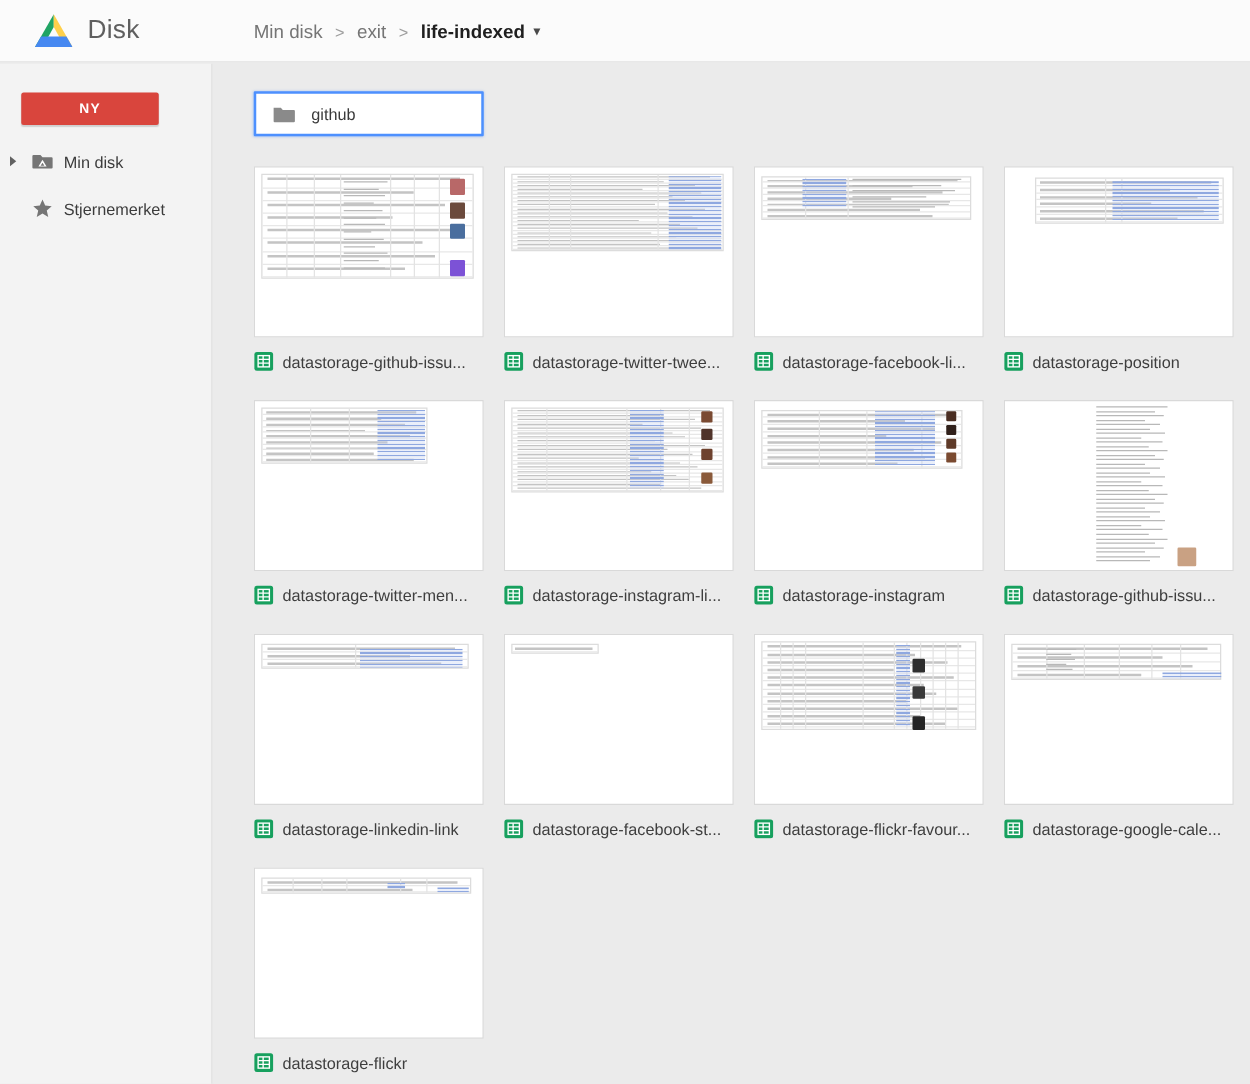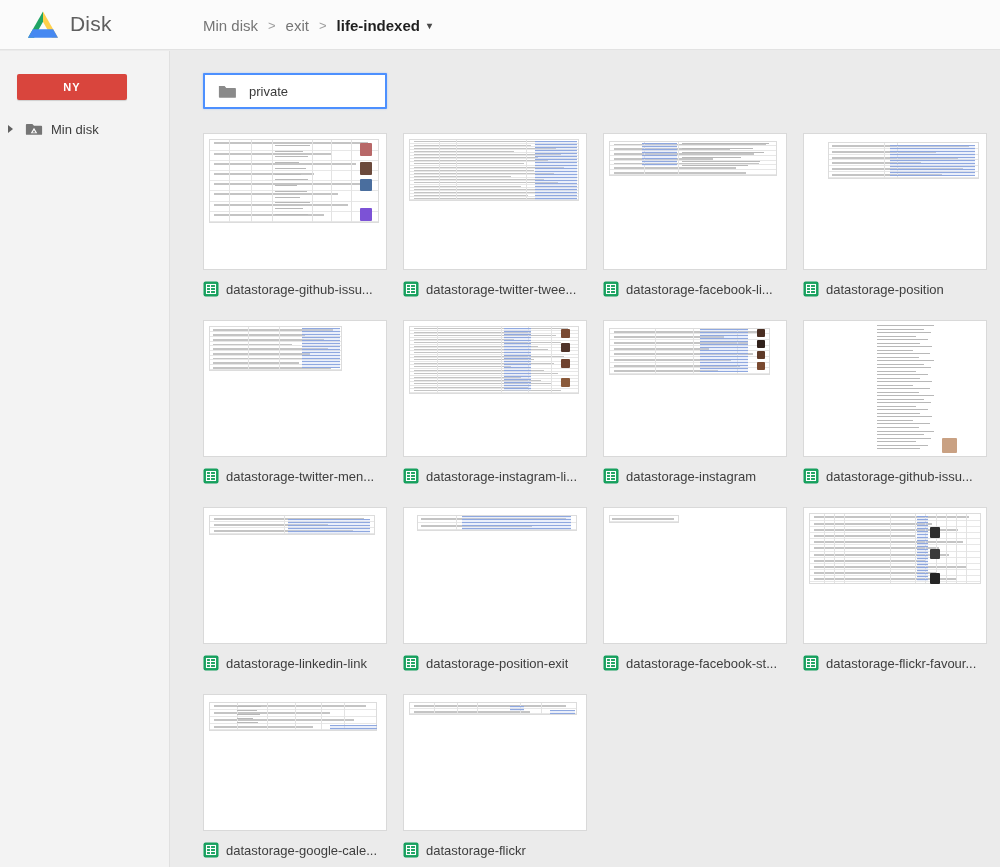--- a/index.html
+++ b/index.html
@@ -117,29 +117,37 @@
       <span class="expand-caret"></span>
       <span class="nav-ico">
         <svg width="18" height="18" viewBox="0 0 20 20">
           <path d="M2 4.5 h6.2 l1.8 2 H18 a1 1 0 0 1 1 1 V15.5 a1 1 0 0 1 -1 1 H2 a1 1 0 0 1 -1 -1 V5.5 a1 1 0 0 1 1 -1 Z" fill="#757575"></path>
           <polygon points="10,8.6 13.6,14.6 6.4,14.6" fill="#ffffff"></polygon>
           <polygon points="10,11.4 11.7,14 8.3,14" fill="#757575"></polygon>
         </svg>
       </span>
       <span class="nav-label">Min disk</span>
     </li>
+    <li class="nav-item">
+      <span class="nav-ico">
+        <svg width="18" height="18" viewBox="0 0 20 20">
+          <polygon points="10,1.8 12.4,7.2 18.2,7.8 13.8,11.6 15.1,17.4 10,14.3 4.9,17.4 6.2,11.6 1.8,7.8 7.6,7.2" fill="#757575"></polygon>
+        </svg>
+      </span>
+      <span class="nav-label">Stjernemerket</span>
+    </li>
   </ul>
 </div>
 
 <div class="main">
   <div class="folder-chip">
     <svg width="18" height="15" viewBox="0 0 20 16">
       <path d="M1 2 h6.4 l1.8 2 H19 a0.9 0.9 0 0 1 0.9 0.9 V14 a1 1 0 0 1 -1 1 H1.9 a0.9 0.9 0 0 1 -0.9 -0.9 Z" fill="#8a8a8a"></path>
     </svg>
-    <span class="chip-label">private</span>
+    <span class="chip-label">github</span>
   </div>
   <div class="files-grid">
   <div class="file-card">
     <div class="thumb">
           <div class="pv-block pv-table" style="left: 3%; top: 4%; width: 93%; height: 62%;">
             <div class="pv-row" style="height: 12.5%;">
               <i style="width: 92%;"></i>
             </div>
             <div class="pv-row" style="height: 12.5%;">
               <i style="width: 70%;"></i>
@@ -620,44 +628,20 @@
         <rect x="0.5" y="0.5" width="15" height="15" rx="2" fill="#17a05e"></rect>
         <rect x="3.5" y="3.5" width="9" height="9" fill="none" stroke="#ffffff" stroke-width="1.1"></rect>
         <line x1="3.5" y1="6.5" x2="12.5" y2="6.5" stroke="#ffffff" stroke-width="1.1"></line>
         <line x1="3.5" y1="9.5" x2="12.5" y2="9.5" stroke="#ffffff" stroke-width="1.1"></line>
         <line x1="7.5" y1="3.5" x2="7.5" y2="12.5" stroke="#ffffff" stroke-width="1.1"></line>
       </svg>
       <span class="fname">datastorage-linkedin-link</span>
     </div>
   </div>
 
-  <div class="file-card">
-    <div class="thumb">
-          <div class="pv-block pv-table" style="left: 7%; top: 5%; width: 88%; height: 12%;">
-            <div class="pv-row" style="height: 50%;">
-              <i style="width: 92%;"></i>
-            </div>
-            <div class="pv-row" style="height: 50%;">
-              <i style="width: 70%;"></i>
-            </div>
-            <div class="pv-col" style="left: 24%;"></div>
-          </div>
-          <div class="pv-block pv-blue" style="left: 32%; top: 6%; width: 60%; height: 10%;"></div>
-        </div>
-    <div class="name-row">
-      <svg width="16" height="16" viewBox="0 0 16 16">
-        <rect x="0.5" y="0.5" width="15" height="15" rx="2" fill="#17a05e"></rect>
-        <rect x="3.5" y="3.5" width="9" height="9" fill="none" stroke="#ffffff" stroke-width="1.1"></rect>
-        <line x1="3.5" y1="6.5" x2="12.5" y2="6.5" stroke="#ffffff" stroke-width="1.1"></line>
-        <line x1="3.5" y1="9.5" x2="12.5" y2="9.5" stroke="#ffffff" stroke-width="1.1"></line>
-        <line x1="7.5" y1="3.5" x2="7.5" y2="12.5" stroke="#ffffff" stroke-width="1.1"></line>
-      </svg>
-      <span class="fname">datastorage-position-exit</span>
-    </div>
-  </div>
 
   <div class="file-card">
     <div class="thumb">
           <div class="pv-block pv-table" style="left: 3%; top: 5%; width: 38%; height: 6%;">
             <div class="pv-row" style="height: 100%;">
               <i style="width: 92%;"></i>
             </div>
           </div>
         </div>
     <div class="name-row">

